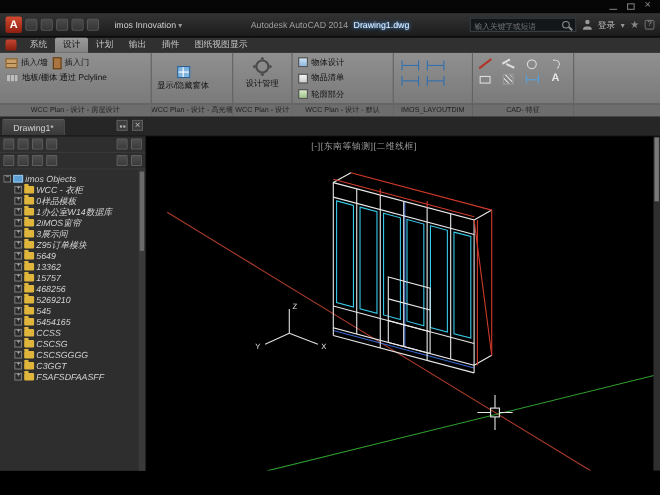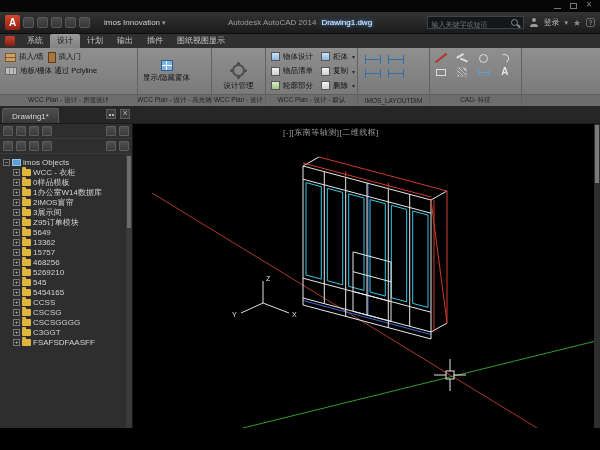--- a/index.html
+++ b/index.html
@@ -42,21 +42,21 @@
   .rtab{padding:1px 7px 2px 7px;font-size:8px;color:#c6c6c6;white-space:nowrap;}
   .rtab.active{background:linear-gradient(#9a9a9a,#828282);color:#151515;border-radius:2px 2px 0 0;}
 
   
   .ribbon{height:58px;background:linear-gradient(#909090,#747474);display:flex;}
   .rpanel{display:flex;flex-direction:column;border-right:1px solid #626262;flex:0 0 auto;}
   .rpanel.filler{flex:1 1 auto;border-right:none;}
   .rpanel-body{flex:1;padding:2px 3px;overflow:hidden;}
   .rpanel-title{height:12px;background:#6d6d6d;border-top:1px solid #5e5e5e;font-size:6.5px;color:#1f1f1f;display:flex;align-items:center;justify-content:center;white-space:nowrap;padding:0 2px;overflow:hidden;}
   .rbtn{display:flex;align-items:center;gap:3px;font-size:7.5px;color:#111;padding:1.5px 2px;white-space:nowrap;cursor:default;}
-  .rbtn-big{flex-direction:column;justify-content:flex-end;gap:2px;height:100%;}
+  .rbtn-big{flex-direction:column;justify-content:flex-start;gap:2px;height:100%;}
   .dd::after{content:"▾";font-size:6px;color:#2c2c2c;margin-left:1px;}
   .p4grid{display:flex;gap:4px;height:100%;}
   .p4col{display:flex;flex-direction:column;justify-content:space-between;}
   
   .wall-i{width:11px;height:9px;background:#caa06a;border:1px solid #7d5a2e;background-image:repeating-linear-gradient(#0000 0 3px,#7d5a2e 3px 4px);}
   .door-i{width:8px;height:11px;background:#a9743f;border:1px solid #5e3c18;}
   .floor-i{width:12px;height:8px;background:#bdbdbd;border:1px solid #6c6c6c;background-image:repeating-linear-gradient(90deg,#0000 0 3px,#8a8a8a 3px 4px);}
   .window-i{width:12px;height:11px;background:#7fb3e0;border:1px solid #2f5f8f;background-image:linear-gradient(#fff,#fff),linear-gradient(#fff,#fff);background-size:100% 1px,1px 100%;background-position:center;background-repeat:no-repeat;}
   .gear-i{width:13px;height:13px;border:2.5px solid #4a4a4a;border-radius:50%;box-shadow:0 -7px 0 -5px #4a4a4a,0 7px 0 -5px #4a4a4a,-7px 0 0 -5px #4a4a4a,7px 0 0 -5px #4a4a4a;margin:2px;}
   .mini{width:9px;height:9px;border:1px solid #565656;background:linear-gradient(#f4f4f4,#cfcfcf);flex:0 0 auto;}
@@ -85,21 +85,21 @@
   .sq-ico.x::before{content:"×";position:absolute;left:1.5px;top:-2.5px;color:#b5b5b5;font-size:9px;}
   .sq-ico.dots::before{content:"";position:absolute;left:2px;top:4px;width:2px;height:2px;background:#b5b5b5;box-shadow:3px 0 0 #b5b5b5;}
 
   
   .workarea{display:flex;height:304px;}
   .palette{width:133px;background:#2e2e2e;border-right:1px solid #151515;display:flex;flex-direction:column;position:relative;flex:0 0 auto;}
   .ptoolbar{height:15px;display:flex;align-items:center;padding:0 3px;gap:3px;border-bottom:1px solid #3a3a3a;}
   .pt-ico{width:10px;height:10px;background:linear-gradient(#4e4e4e,#3b3b3b);border:1px solid #5e5e5e;border-radius:1px;flex:0 0 auto;}
   .pt-sp{flex:1;}
   .tree{flex:1;padding:3px 0 0 3px;overflow:hidden;font-size:8px;}
-  .trow{height:10px;display:flex;align-items:center;gap:2px;color:#d2d2d2;white-space:nowrap;overflow:hidden;}
+  .trow{height:10px;display:flex;align-items:center;gap:2px;color:#d2d2d2;white-space:nowrap;overflow:hidden;font-style:italic;}
   .trow.child{padding-left:10px;}
   .expander{width:7px;height:7px;border:1px solid #787878;background:#2b2b2b;color:#cfcfcf;font-size:6px;line-height:5px;text-align:center;flex:0 0 auto;position:relative;}
   .expander.plus::before{content:"+";position:absolute;left:1px;top:0;}
   .expander.minus::before{content:"−";position:absolute;left:1px;top:0;}
   .folder{width:9px;height:7px;background:#e0b53c;border-radius:1px;position:relative;flex:0 0 auto;}
   .folder::before{content:"";position:absolute;top:-2px;left:0;width:4px;height:2px;background:#e0b53c;border-radius:1px 1px 0 0;}
   .monitor{width:9px;height:7px;background:#5d9fd4;border:1px solid #8fc3ec;flex:0 0 auto;}
   .pscroll{position:absolute;right:0;top:31px;bottom:0;width:6px;background:#3a3a3a;}
   .pscroll .thumb{margin:1px;height:72px;background:#6b6b6b;}
 
@@ -210,34 +210,20 @@
               <span class="mini blue"></span>
               <span>物体设计</span>
             </div>
             <div class="rbtn">
               <span class="mini"></span>
               <span>物品清单</span>
             </div>
             <div class="rbtn">
               <span class="mini green"></span>
               <span>轮廓部分</span>
-            </div>
-          </div>
-          <div class="p4col">
-            <div class="rbtn dd">
-              <span class="mini blue"></span>
-              <span>柜体</span>
-            </div>
-            <div class="rbtn dd">
-              <span class="mini"></span>
-              <span>复制</span>
-            </div>
-            <div class="rbtn dd">
-              <span class="mini"></span>
-              <span>删除</span>
             </div>
           </div>
         </div>
       </div>
       <div class="rpanel-title">WCC Plan - 设计 - 默认</div>
     </div>
 
     <div class="rpanel" style="width:72px">
       <div class="rpanel-body">
         <div class="p5grid">

